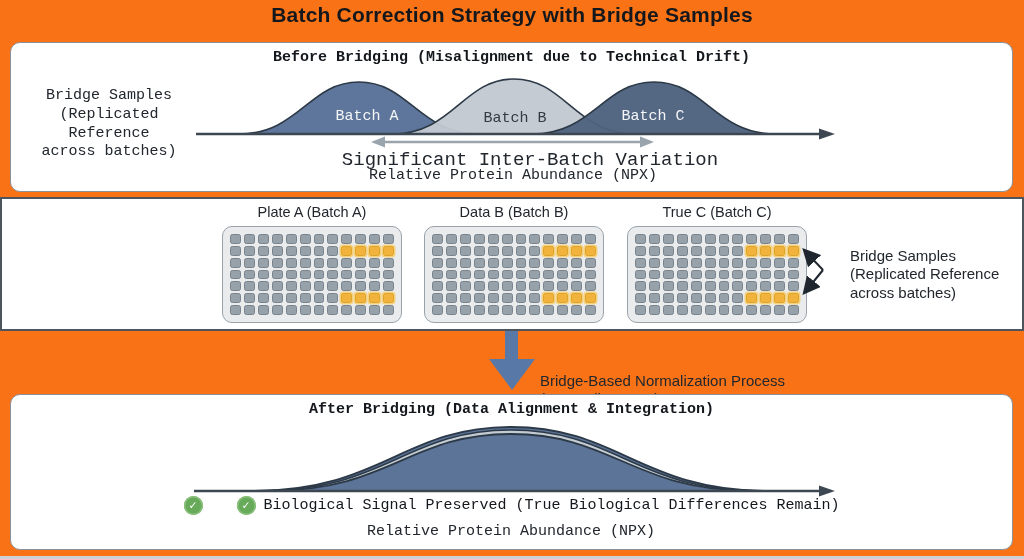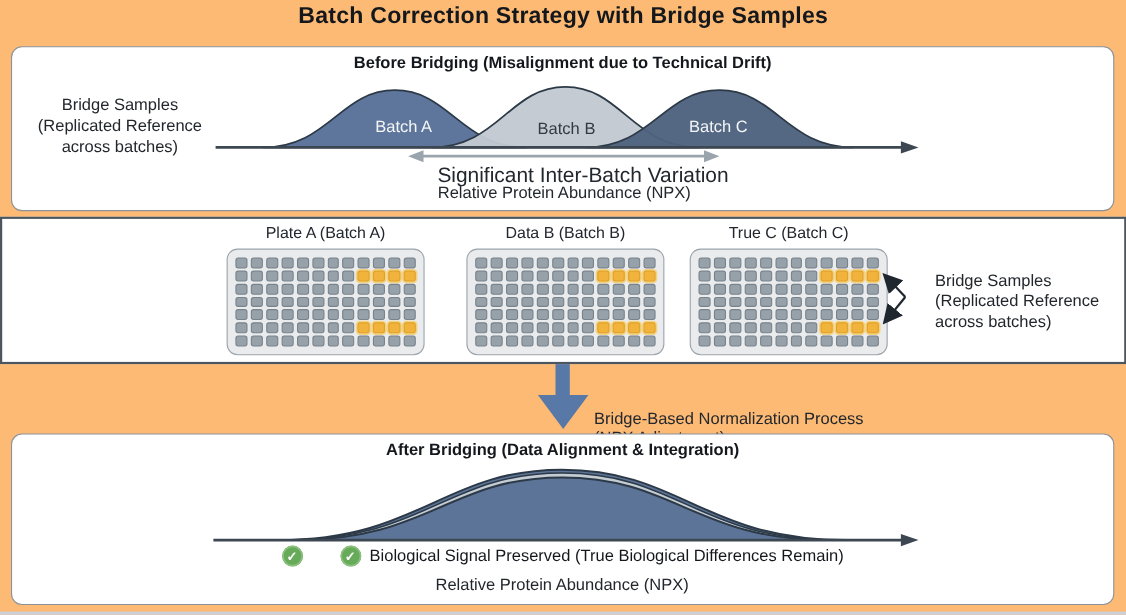--- a/index.html
+++ b/index.html
@@ -1,22 +1,22 @@
 <!DOCTYPE html>
 <html style="--batch-a: #5e769b; --batch-b: #c3c9d1; --batch-c: #4e627e; --curve-outline: #2c3947; --after-main: #5d7499; --after-band: #c3cbd3; --axis: #3d4752; --double-arrow: #9aa4ad; --down-arrow: #5878a8; --well-gray: #97a1aa; --well-yellow: #f2b33d; --plate-bg: #e9ebed; --check-green: #67ab5a; --separator: #4d565f; --panel-border: #8b929a;"><head>
 <meta charset="utf-8">
 <style>
   html,body{margin:0;padding:0;background:#ffffff;}
-  .page{position:relative;width:1024px;height:559px;background:#fdba74;overflow:hidden;
+  .page{position:relative;width:1024px;height:559px;background:#f97316;overflow:hidden;
         font-family:"Liberation Sans", sans-serif;color:#1f262e;}
   .main-title{position:absolute;top:3px;left:0;width:100%;text-align:center;
         font-size:21px;font-weight:bold;color:#14181d;letter-spacing:.2px;}
   
   .panel{position:absolute;left:10px;width:1001px;border:1.5px solid var(--panel-border);
-        border-radius:10px;background:#fff;}
+        border-radius:10px;background:#fff;font-family:Liberation Mono, monospace;}
   .panel-before{top:42px;height:148px;}
   .panel-after{top:394px;height:154px;}
   .panel-title{position:absolute;top:6px;left:0;width:100%;text-align:center;
         font-size:15px;font-weight:bold;color:#14181d;}
   .pre{white-space:pre-line;}
   .side-label{position:absolute;left:10px;top:44px;width:176px;text-align:center;
         font-size:15px;line-height:1.25;color:#22272e;}
   .abs-svg{position:absolute;left:0;top:0;}
   .variation-label{position:absolute;top:106px;left:519px;transform:translateX(-50%);
         font-size:19px;color:#22272e;white-space:nowrap;}
@@ -95,21 +95,21 @@
       <text class="curve-label lbl-dark" x="504" y="79">Batch B</text>
       <text class="curve-label lbl-light" x="642" y="77">Batch C</text>
     </svg>
 
     <div class="variation-label">Significant Inter-Batch Variation</div>
     <div class="axis-label">Relative Protein Abundance (NPX)</div>
   </div>
 
   <div class="plates-band">
 
-    <div class="plate-group" style="left:204px;top:5px;">
+    <div class="plate-group" style="left:220px;top:5px;">
       <div class="plate-label">Plate A (Batch A)</div>
       <div class="plate">
           <div class="well"></div>
           <div class="well"></div>
           <div class="well"></div>
           <div class="well"></div>
           <div class="well"></div>
           <div class="well"></div>
           <div class="well"></div>
           <div class="well"></div>

